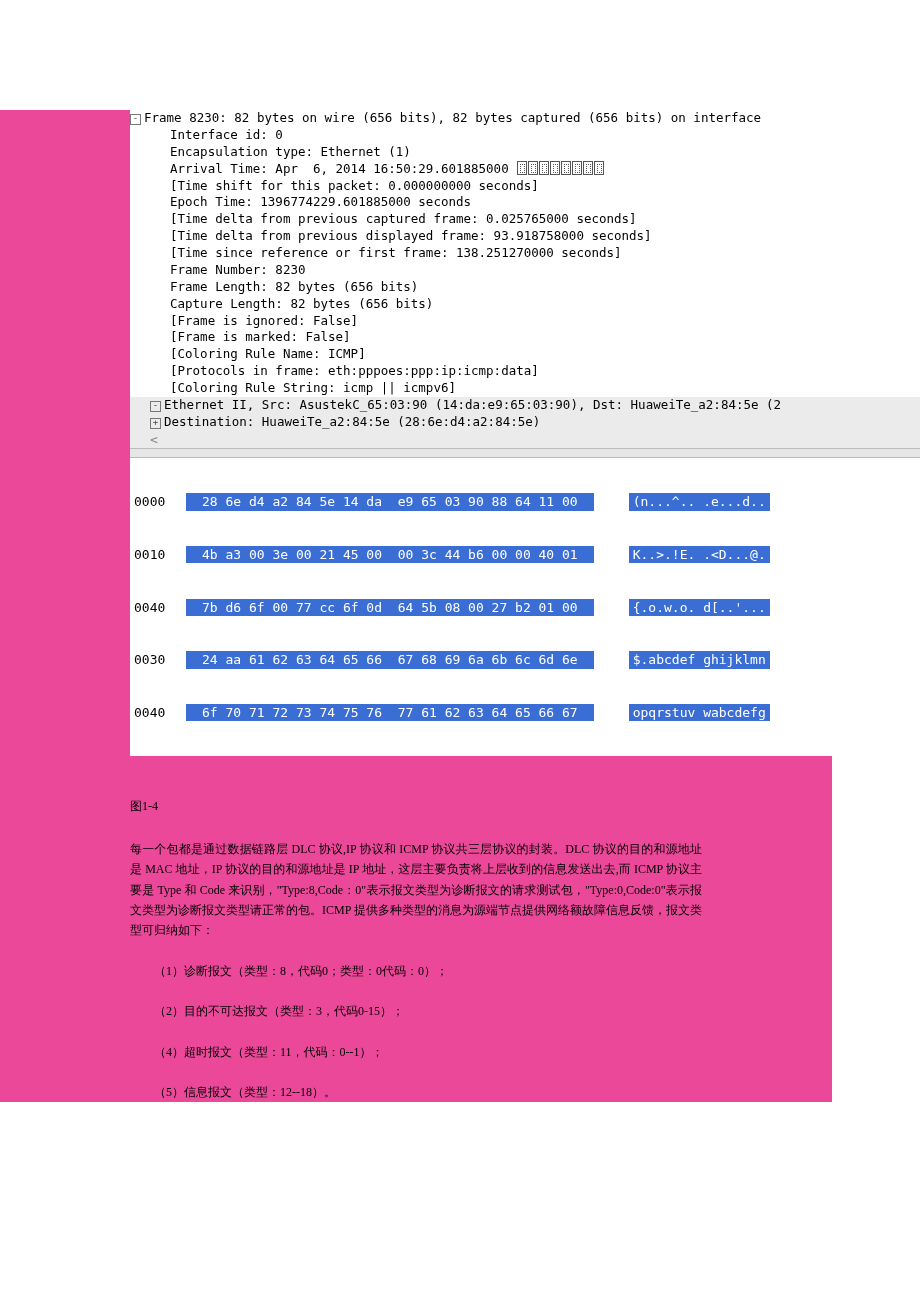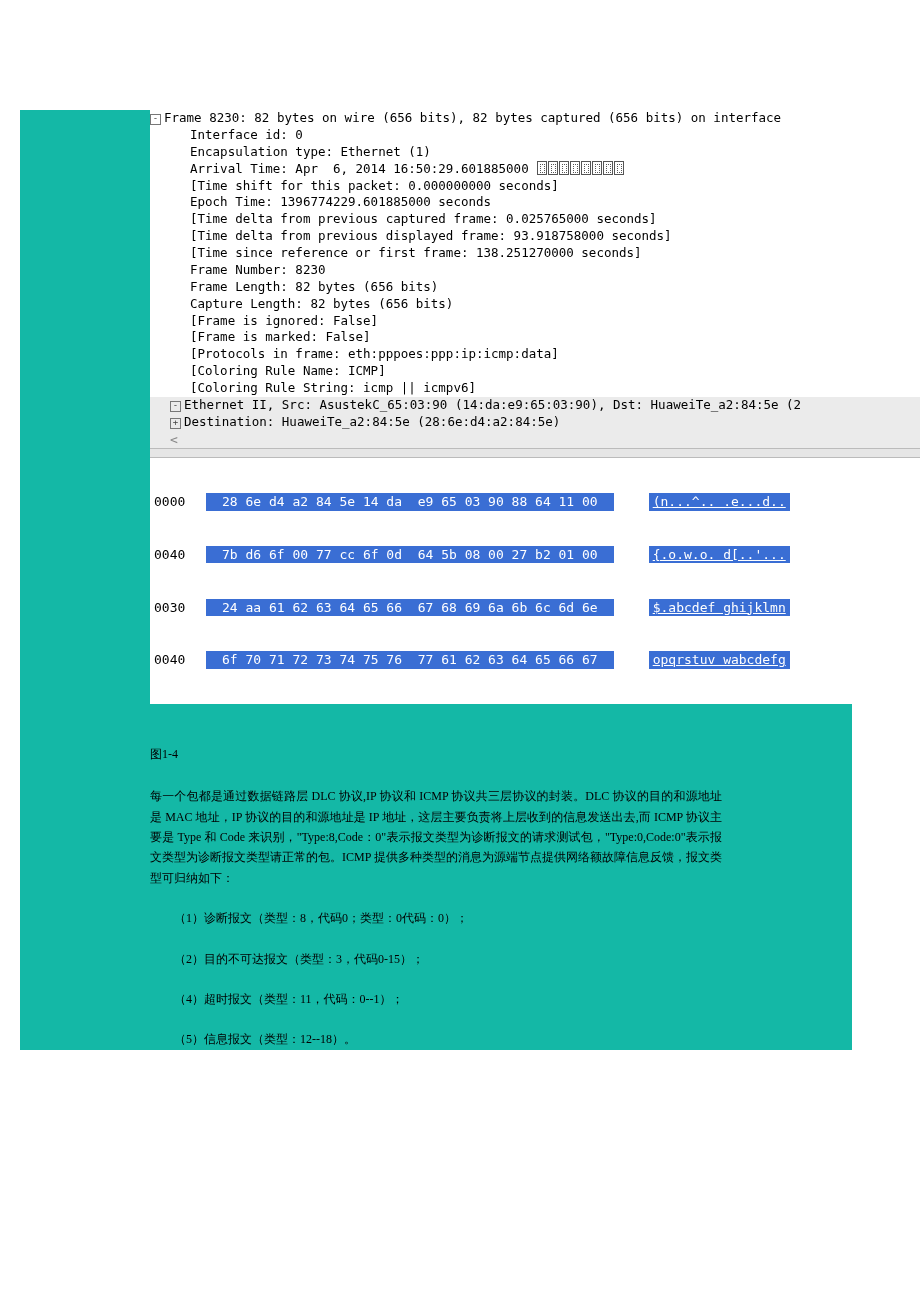--- a/index.html
+++ b/index.html
@@ -4,24 +4,23 @@
 <style>
   body {
     margin: 0;
     padding: 0;
     font-family: "SimSun", serif;
     background: #fff;
     width: 920px;
   }
   .page {
     width: 832px;
-    background: #14b8a6;
+    background: #ec4899;
     padding: 0;
     box-sizing: border-box;
-    margin-left: 20px;
   }
   .embedded-block {
     margin: 110px 0 0 130px;
     width: 790px;
     font-family: "DejaVu Sans Mono", "Courier New", monospace;
     font-size: 12.5px;
     line-height: 1.35;
     color: #000;
     background: #fff;
     overflow: hidden;
@@ -73,21 +72,20 @@
     background: #3a6ed4;
     padding: 0 16px;
   }
   .hex.last {
     margin-right: 35px;
   }
   .ascii {
     color: #fff;
     background: #3a6ed4;
     padding: 0 4px;
-    text-decoration: underline;
   }
   .divider {
     height: 8px;
     background: #e6e6e6;
     border-top: 1px solid #bbb;
     border-bottom: 1px solid #bbb;
   }
   .body-text {
     margin: 40px 130px 0 130px;
     font-size: 12px;
@@ -139,31 +137,32 @@
     <div class="tree-line indent1">[Time shift for this packet: 0.000000000 seconds]</div>
     <div class="tree-line indent1">Epoch Time: 1396774229.601885000 seconds</div>
     <div class="tree-line indent1">[Time delta from previous captured frame: 0.025765000 seconds]</div>
     <div class="tree-line indent1">[Time delta from previous displayed frame: 93.918758000 seconds]</div>
     <div class="tree-line indent1">[Time since reference or first frame: 138.251270000 seconds]</div>
     <div class="tree-line indent1">Frame Number: 8230</div>
     <div class="tree-line indent1">Frame Length: 82 bytes (656 bits)</div>
     <div class="tree-line indent1">Capture Length: 82 bytes (656 bits)</div>
     <div class="tree-line indent1">[Frame is ignored: False]</div>
     <div class="tree-line indent1">[Frame is marked: False]</div>
+    <div class="tree-line indent1">[Coloring Rule Name: ICMP]</div>
     <div class="tree-line indent1">[Protocols in frame: eth:pppoes:ppp:ip:icmp:data]</div>
-    <div class="tree-line indent1">[Coloring Rule Name: ICMP]</div>
     <div class="tree-line indent1">[Coloring Rule String: icmp || icmpv6]</div>
     <div class="tree-line gray"><span class="expander">-</span><span>Ethernet II, Src: AsustekC_65:03:90 (14:da:e9:65:03:90), Dst: HuaweiTe_a2:84:5e (2</span></div>
     <div class="tree-line gray indent2"><span class="expander">+</span><span>Destination: HuaweiTe_a2:84:5e (28:6e:d4:a2:84:5e)</span></div>
     <div class="tree-line gray scroll-arrow">&lt;</div>
 
     <div class="divider"></div>
 
     <div class="hex-dump">
       <div class="hex-row"><span class="off">0000</span><span class="hex last">28 6e d4 a2 84 5e 14 da  e9 65 03 90 88 64 11 00</span><span class="ascii">(n...^.. .e...d..</span></div>
+      <div class="hex-row"><span class="off">0010</span><span class="hex last">4b a3 00 3e 00 21 45 00  00 3c 44 b6 00 00 40 01</span><span class="ascii">K..&gt;.!E. .&lt;D...@.</span></div>
       <div class="hex-row"><span class="off">0040</span><span class="hex last">7b d6 6f 00 77 cc 6f 0d  64 5b 08 00 27 b2 01 00</span><span class="ascii">{.o.w.o. d[..'...</span></div>
       <div class="hex-row"><span class="off">0030</span><span class="hex last">24 aa 61 62 63 64 65 66  67 68 69 6a 6b 6c 6d 6e</span><span class="ascii">$.abcdef ghijklmn</span></div>
       <div class="hex-row"><span class="off">0040</span><span class="hex last">6f 70 71 72 73 74 75 76  77 61 62 63 64 65 66 67</span><span class="ascii">opqrstuv wabcdefg</span></div>
     </div>
   </div>
 
   <div class="body-text">
     <p class="fig">图1-4</p>
     <p class="para">每一个包都是通过数据链路层 DLC 协议,IP 协议和 ICMP 协议共三层协议的封装。DLC 协议的目的和源地址是 MAC 地址，IP 协议的目的和源地址是 IP 地址，这层主要负责将上层收到的信息发送出去,而 ICMP 协议主要是 Type 和 Code 来识别，"Type:8,Code：0"表示报文类型为诊断报文的请求测试包，"Type:0,Code:0"表示报文类型为诊断报文类型请正常的包。ICMP 提供多种类型的消息为源端节点提供网络额故障信息反馈，报文类型可归纳如下：</p>
     <p class="item">（1）诊断报文（类型：8，代码0；类型：0代码：0）；</p>

